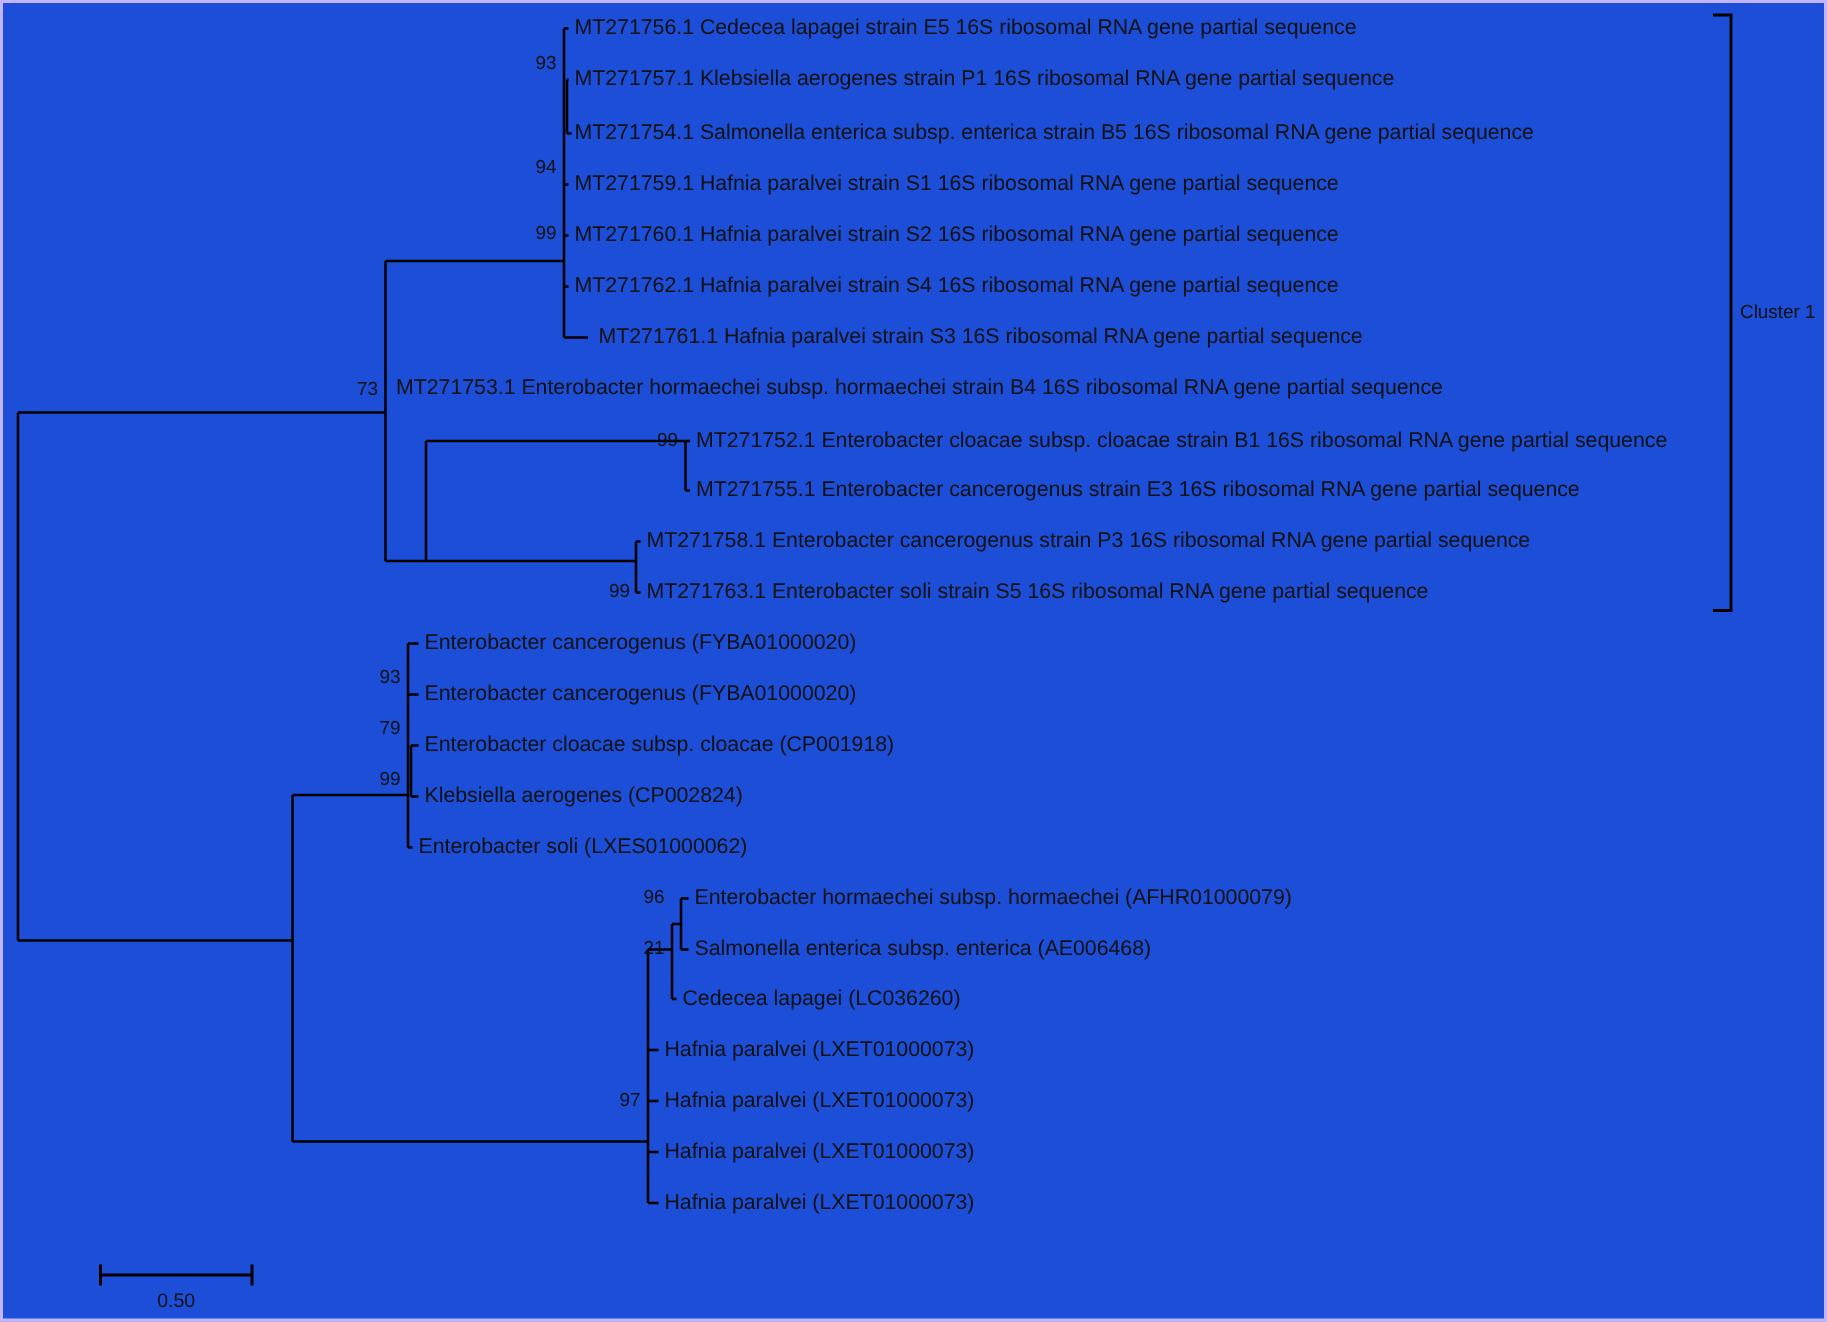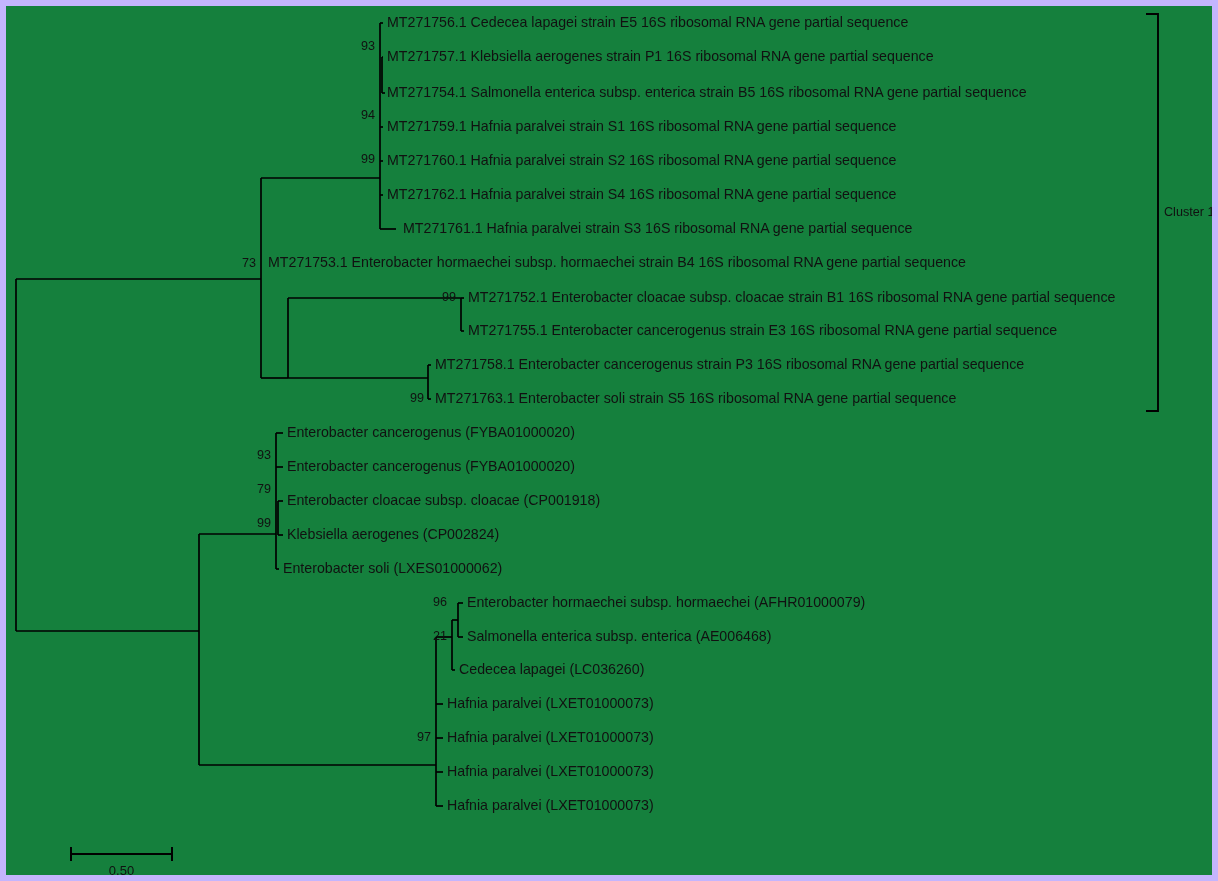--- a/index.html
+++ b/index.html
@@ -1,17 +1,17 @@
 <!DOCTYPE html>
 <html><head>
 <meta charset="utf-8">
 <style>
   html,body{margin:0;padding:0;background:#ffffff;}
   body{font-family:"Liberation Sans", sans-serif;}
-  #root{position:relative;width:1218px;height:881px;background:#15803d;box-sizing:border-box;border:6px solid #c4b5fd;overflow:hidden;}
+  #root{position:relative;width:1218px;height:881px;background:#1d4ed8;box-sizing:border-box;border:2px solid #c4b5fd;overflow:hidden;}
   #tree-svg{position:absolute;left:0;top:0;width:1218px;height:881px;}
   .tip-label{font-family:"Liberation Sans", sans-serif;font-size:14.2px;fill:#111;dominant-baseline:middle;}
   .boot-label{font-family:"Liberation Sans", sans-serif;font-size:12.6px;fill:#111;text-anchor:end;dominant-baseline:middle;}
   .cluster-label{font-family:"Liberation Sans", sans-serif;font-size:12.6px;fill:#111;dominant-baseline:middle;}
   .scale-label{font-family:"Liberation Sans", sans-serif;font-size:13px;fill:#111;text-anchor:middle;}
   .branch{stroke:#000;stroke-width:1.7;fill:none;stroke-linecap:butt;}
   .bracket{stroke:#000;stroke-width:1.9;fill:none;}
   .scale-line{stroke:#000;stroke-width:2;fill:none;}
 </style>
 </head>

